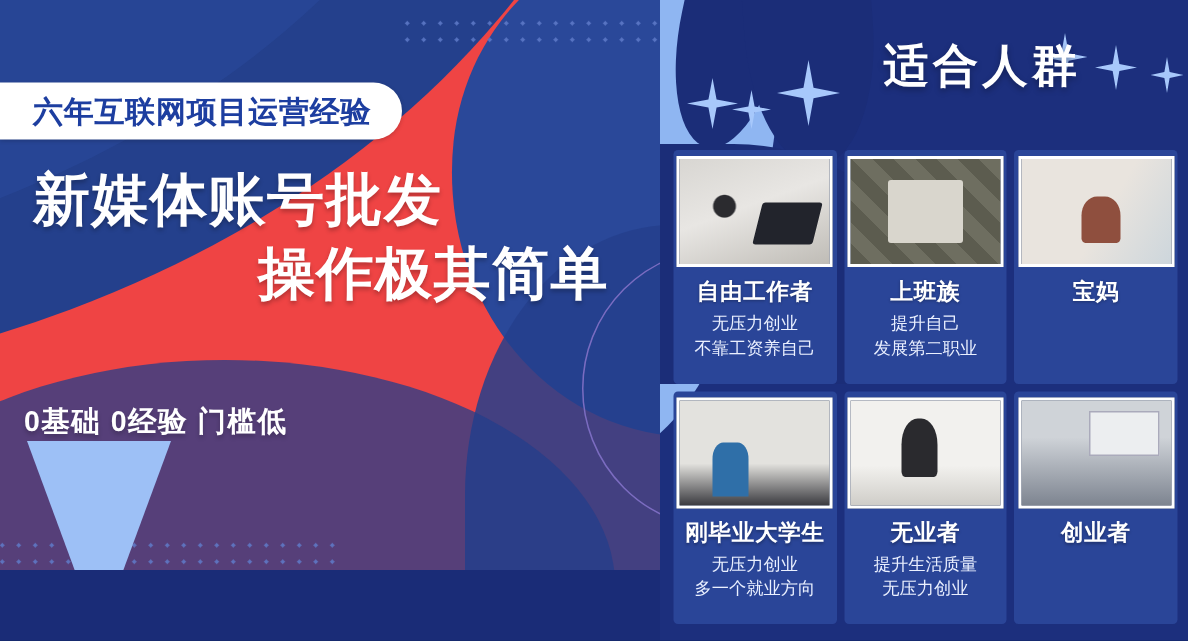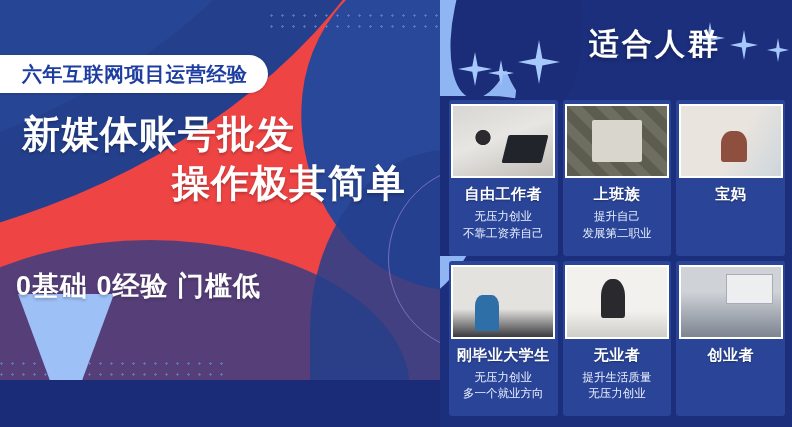--- a/index.html
+++ b/index.html
@@ -70,21 +70,21 @@
 
   .headline{
     position:absolute;left:22px;top:110px;width:400px;
     color:#ffffff;font-size:38px;font-weight:bold;line-height:1.28;
     letter-spacing:1px;text-shadow:0 2px 3px rgba(0,0,0,.25);
   }
   .headline .l2{display:block;text-align:right;padding-right:16px;}
 
   .subline{
     position:absolute;left:16px;top:268px;
-    color:#ffffff;font-size:27px;font-weight:bold;letter-spacing:1px;
+    color:#ffffff;font-size:19px;font-weight:bold;letter-spacing:1px;
     text-shadow:0 2px 3px rgba(0,0,0,.22);
   }
 
   
   .right-panel{
     position:absolute;left:440px;top:0;width:352px;height:427px;overflow:hidden;
     background:#1c2f7d;
   }
   .rp-leftcurve{
     position:absolute;left:-36px;top:-26px;width:120px;height:330px;

